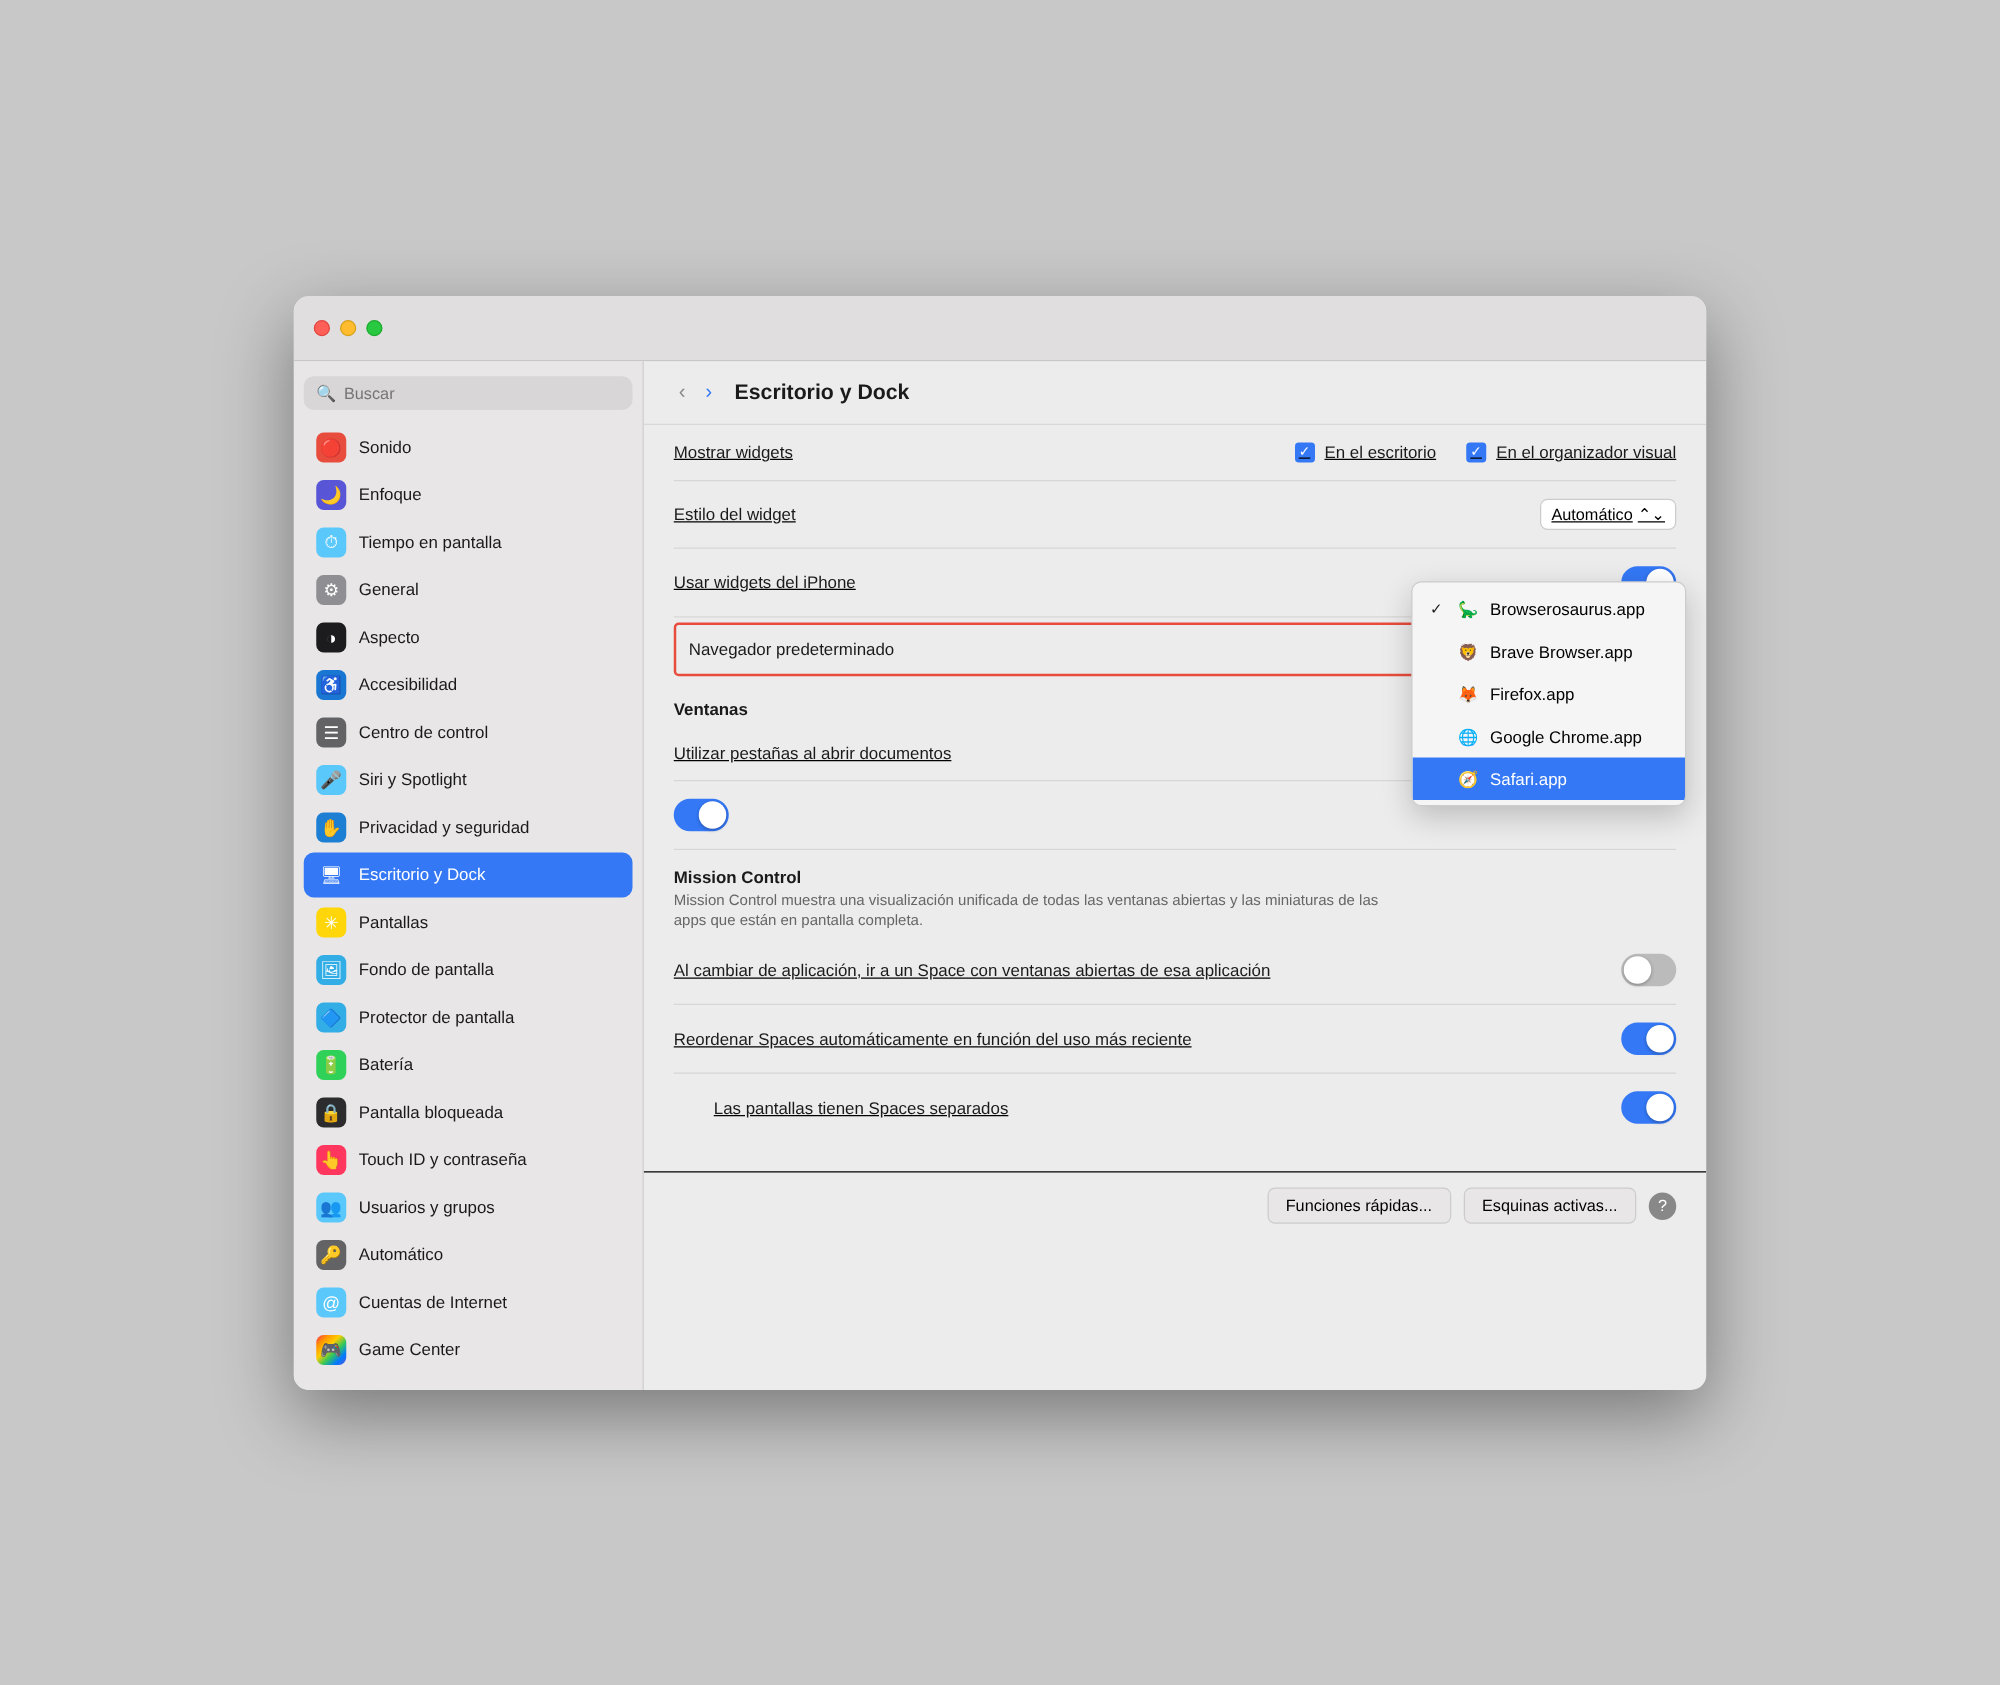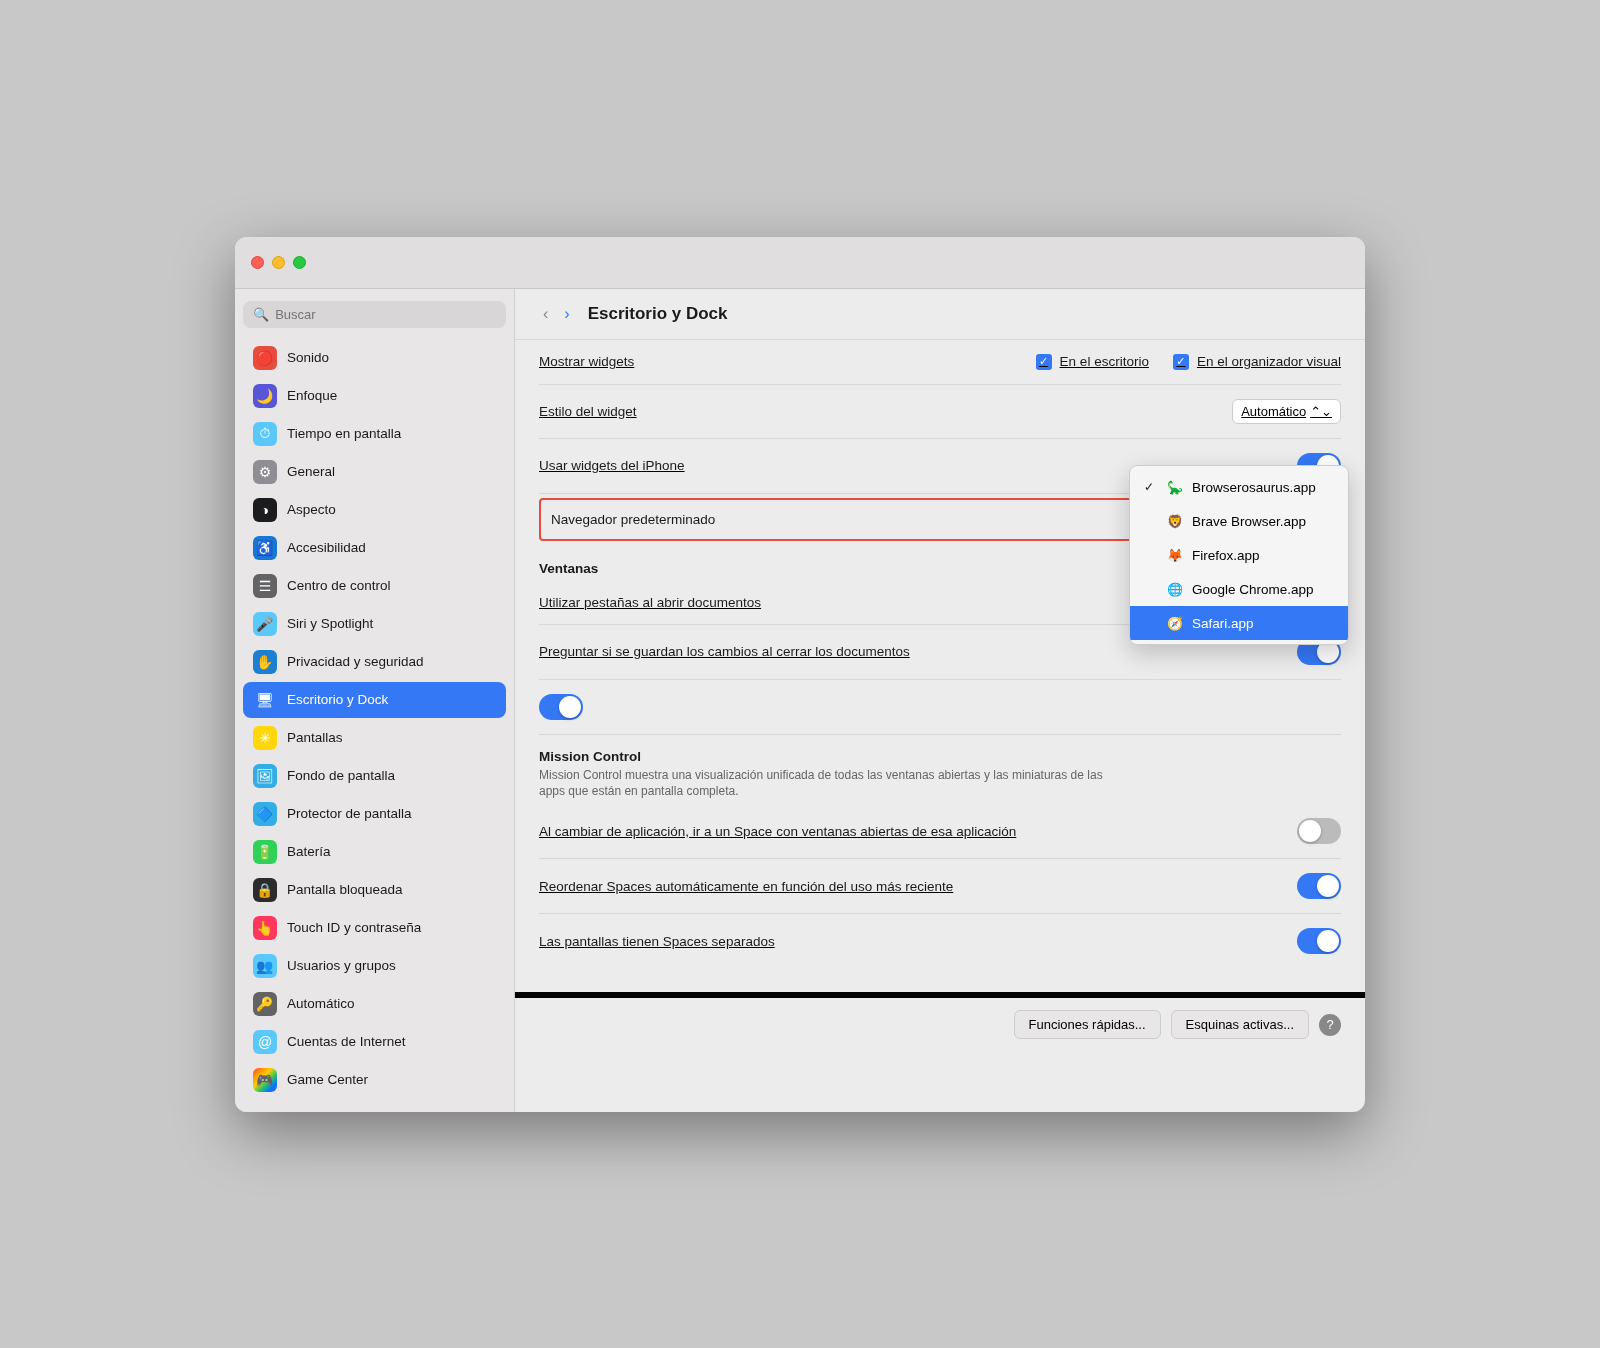--- a/index.html
+++ b/index.html
@@ -127,21 +127,21 @@
     }
     .setting-row {
       display: flex;
       align-items: center;
       justify-content: space-between;
       padding: 14px 0;
       border-bottom: 1px solid #d8d6d6;
       position: relative;
       text-decoration: underline;
     }
-    .setting-row:last-child { border-bottom: none; }
+    .setting-row:last-child { border-bottom: none; margin-left: 32px; }
     .setting-label {
       font-size: 13.5px;
       color: #1a1a1a;
     }
     .setting-label.bold { font-weight: 600; }
     .setting-sublabel {
       font-size: 12px;
       color: #666;
       margin-top: 3px;
       max-width: 580px;
@@ -235,21 +235,21 @@
       border-radius: 4px;
       display: inline-flex; align-items: center; justify-content: center;
       font-size: 13px;
       flex-shrink: 0;
     }
     .footer-bar {
       display: flex;
       justify-content: flex-end;
       padding: 12px 24px;
       gap: 10px;
-      border-top: 6px solid #000000;
+      border-top: 1px solid #000000;
       align-items: center;
     }
     .footer-btn {
       background: #e8e6e6;
       border: 1px solid #ccc;
       border-radius: 6px;
       padding: 6px 14px;
       font-size: 13px;
       cursor: pointer;
     }
@@ -441,26 +441,20 @@
         </div>
 
         <div class="ventanas-section">
           <span class="setting-label bold">Ventanas</span>
         </div>
 
         <div class="setting-row">
           <span class="setting-label">Utilizar pestañas al abrir documentos</span>
         </div>
 
-        <div class="setting-row">
-          <span class="setting-label">Preguntar si se guardan los cambios al cerrar los documentos</span>
-          <div class="toggle on">
-            <div class="toggle-knob"></div>
-          </div>
-        </div>
 
         <div class="setting-row">
           <div class="toggle on">
             <div class="toggle-knob"></div>
           </div>
         </div>
 
         <div class="mission-section">
           <div class="setting-label bold">Mission Control</div>
           <div class="setting-sublabel">Mission Control muestra una visualización unificada de todas las ventanas abiertas y las miniaturas de las apps que están en pantalla completa.</div>

